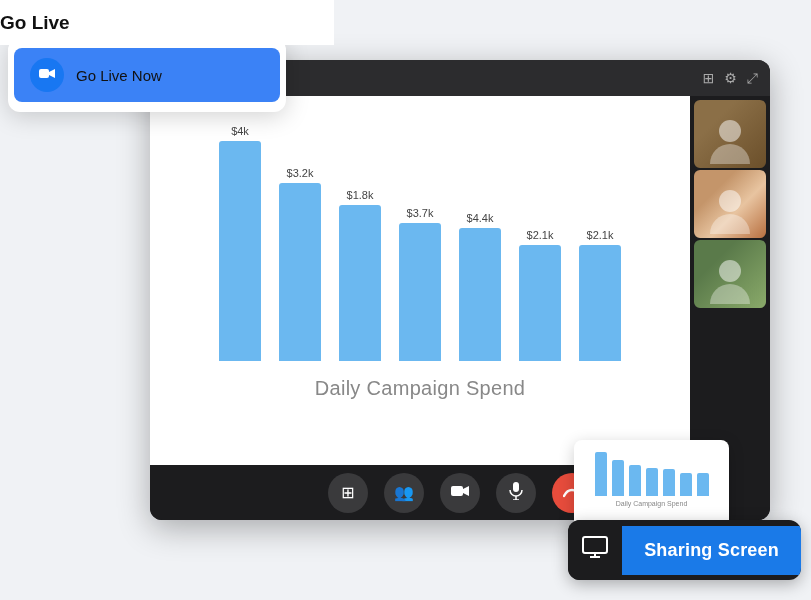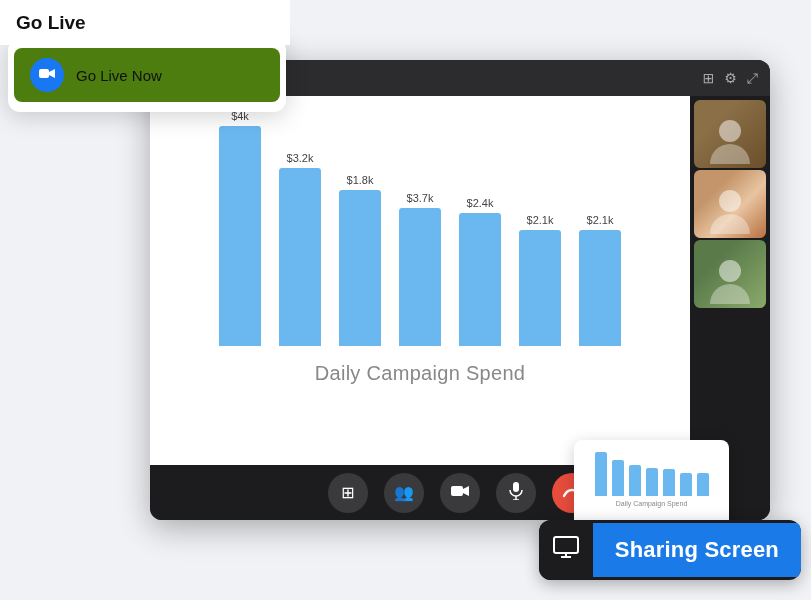--- a/index.html
+++ b/index.html
@@ -58,20 +58,21 @@
       justify-content: center;
       padding: 30px 30px 50px 30px;
     }
 
     .chart-inner {
       width: 100%;
       height: 100%;
       display: flex;
       flex-direction: column;
       align-items: center;
+      justify-content: center;
     }
 
     .bars-container {
       display: flex;
       align-items: flex-end;
       gap: 18px;
       height: 220px;
       width: 100%;
       justify-content: center;
     }
@@ -243,21 +244,21 @@
     }
 
     .monitor-icon {
       color: white;
       font-size: 22px;
     }
 
     .sharing-label-btn {
       background: #1a7ae8;
       color: white;
-      font-size: 22px;
+      font-size: 18px;
       font-weight: 600;
       padding: 14px 22px;
       border: none;
       cursor: pointer;
       letter-spacing: 0.2px;
     }
 
     
     .go-live-panel {
       position: absolute;
@@ -275,21 +276,21 @@
       display: flex;
       align-items: center;
       gap: 12px;
       padding: 10px 16px;
       cursor: pointer;
       border-radius: 8px;
       margin: 2px 6px;
     }
 
     .go-live-item.active {
-      background: #4d7c0f;
+      background: #3b82f6;
     }
 
     .go-live-item-icon {
       width: 34px;
       height: 34px;
       border-radius: 50%;
       display: flex;
       align-items: center;
       justify-content: center;
       font-size: 16px;
@@ -303,27 +304,26 @@
       font-size: 15px;
       font-weight: 500;
       color: #111;
     }
 
     
     .go-live-header {
       position: absolute;
       top: 0;
       left: 0;
-      width: 290px;
+      width: 334px;
       height: 45px;
       background: white;
       border-radius: 0 0 0 0;
       display: flex;
       align-items: center;
-      padding-left: 16px;
       z-index: 101;
     }
 
     .go-live-header-title {
       font-size: 19px;
       font-weight: 700;
       color: #111;
     }
   </style>
 </head>
@@ -353,21 +353,21 @@
           </div>
           <div class="bar-group">
             <div class="bar-label">$1.8k</div>
             <div class="bar" style="height: 156px;"></div>
           </div>
           <div class="bar-group">
             <div class="bar-label">$3.7k</div>
             <div class="bar" style="height: 138px;"></div>
           </div>
           <div class="bar-group">
-            <div class="bar-label">$2.4k</div>
+            <div class="bar-label">$4.4k</div>
             <div class="bar" style="height: 133px;"></div>
           </div>
           <div class="bar-group">
             <div class="bar-label">$2.1k</div>
             <div class="bar" style="height: 116px;"></div>
           </div>
           <div class="bar-group">
             <div class="bar-label">$2.1k</div>
             <div class="bar" style="height: 116px;"></div>
           </div>

